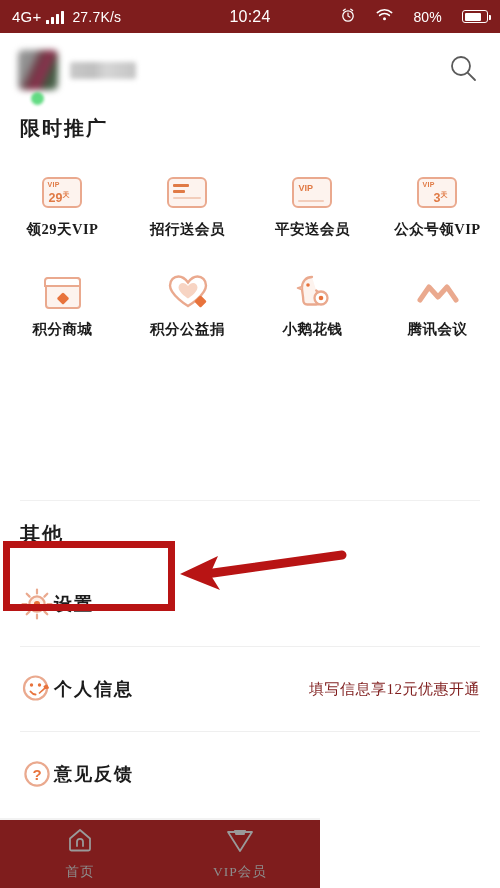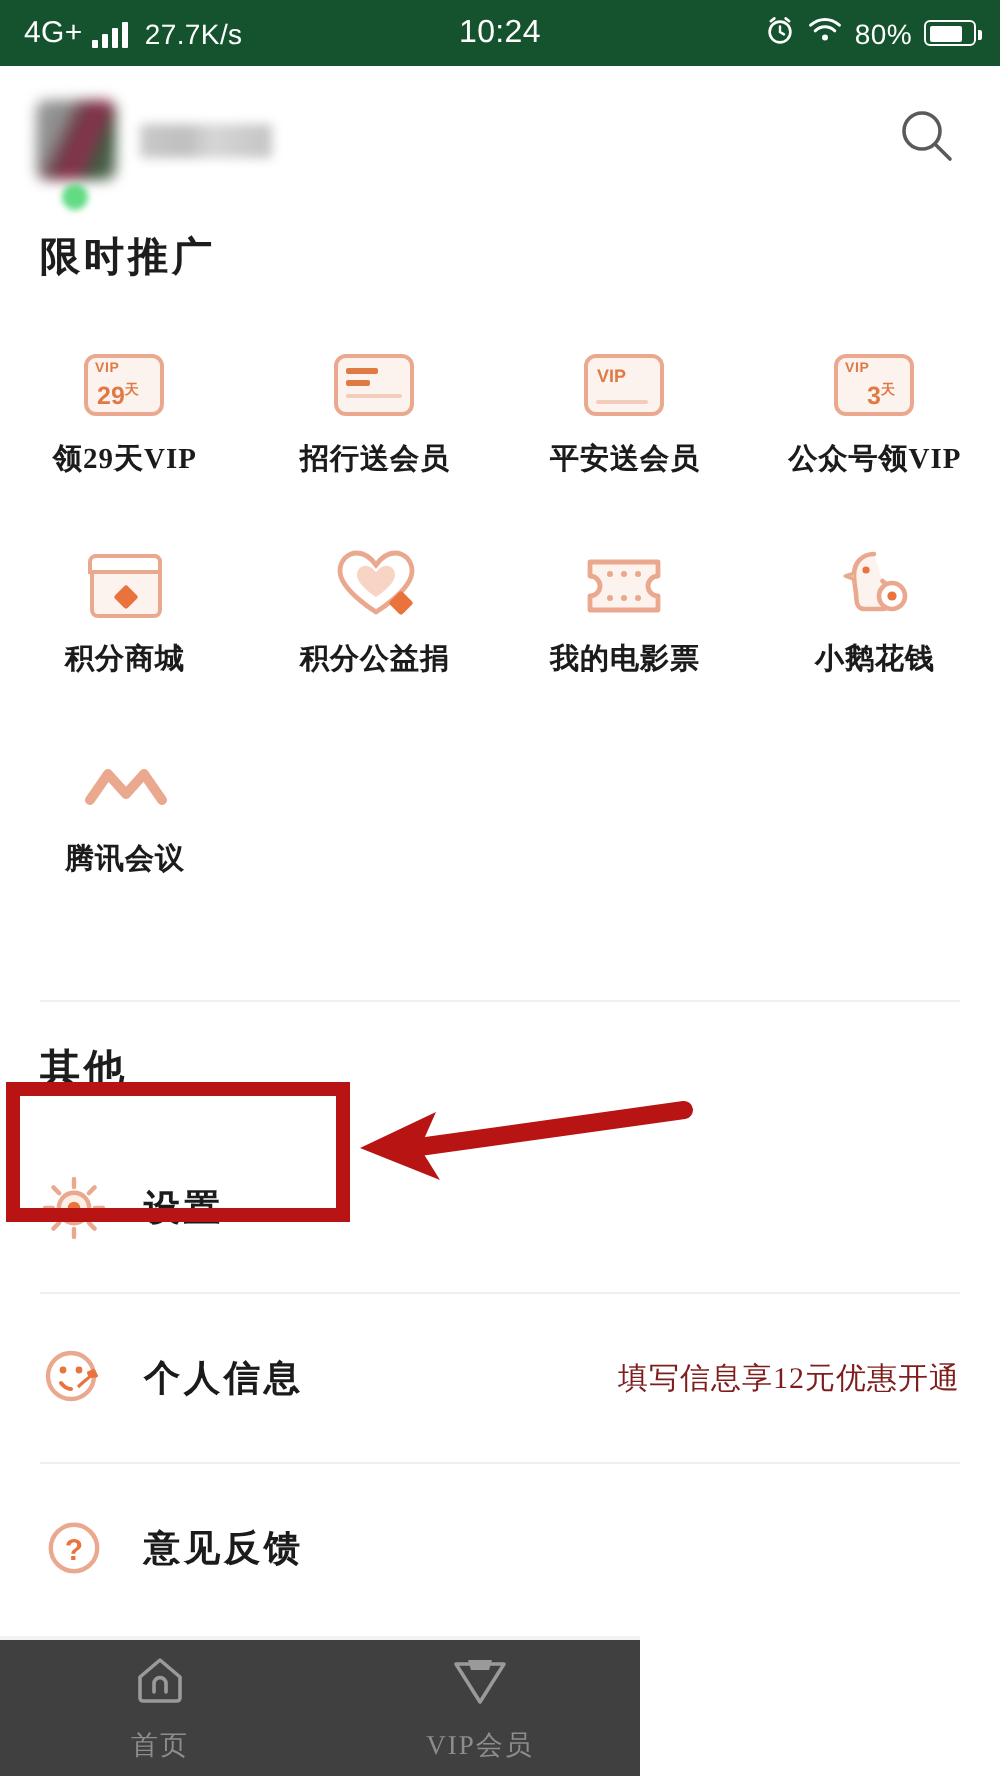--- a/index.html
+++ b/index.html
@@ -6,36 +6,36 @@
   html, body {
     width: 500px; height: 888px;
     background: #ffffff;
     font-family: "Liberation Sans", "DejaVu Sans", sans-serif;
     overflow: hidden;
   }
   #screen { position: relative; width: 500px; height: 888px; background: #fff; }
 
   
   .statusbar {
-    height: 33px; background: #14532d; color: #fff;
+    height: 33px; background: #7f1d1d; color: #fff;
     display: flex; align-items: center;
     padding: 0 12px; font-size: 15px; letter-spacing: .2px;
   }
   .sb-left { display: flex; align-items: center; gap: 5px; }
   .sb-net { font-size: 15px; font-weight: 500; }
   .sb-bars { display: flex; align-items: flex-end; gap: 2px; height: 14px; }
   .sb-bars i { display: block; width: 3px; background: #fff; border-radius: .5px; }
   .sb-bars i:nth-child(1){ height: 4px; }
   .sb-bars i:nth-child(2){ height: 7px; }
   .sb-bars i:nth-child(3){ height: 10px; }
   .sb-bars i:nth-child(4){ height: 13px; }
   .sb-speed { font-size: 14px; margin-left: 3px; }
   .sb-center { position: absolute; left: 0; right: 0; text-align: center;
                font-size: 16px; pointer-events: none; }
-  .sb-right { margin-left: auto; display: flex; align-items: center; gap: 6px; }
+  .sb-right { margin-left: auto; display: flex; align-items: center; gap: 20px; }
   .sb-pct { font-size: 14px; }
   .batt { width: 26px; height: 13px; border: 1.6px solid #fff; border-radius: 3px;
           position: relative; display: flex; align-items: center; padding: 1.5px; }
   .batt::after { content: ""; position: absolute; right: -4px; top: 3.5px;
                  width: 2.5px; height: 5px; background: #fff; border-radius: 0 1px 1px 0; }
   .batt i { display: block; height: 100%; width: 80%; background: #fff; border-radius: 1px; }
 
   
   .header { height: 74px; display: flex; align-items: center; padding: 0 18px; position: relative; }
   .avatar { width: 40px; height: 40px; border-radius: 5px; position: relative; overflow: hidden;
@@ -101,29 +101,29 @@
   
   .goose { position: relative; width: 40px; height: 38px; }
 
   
   .spacer { height: 44px; background: #fff; }
   .thin-div { height: 1px; background: #f0f0f0; margin: 0 20px; }
 
   
   .list-row { height: 84px; display: flex; align-items: center; padding: 0 20px; position: relative; }
   .list-row .rowic { width: 34px; height: 34px; display: flex; align-items: center; justify-content: center; }
-  .list-row .rowlbl { margin-left: 18px; font-size: 18px; color: #1b1b1b; font-weight: 700;
+  .list-row .rowlbl { font-size: 18px; color: #1b1b1b; font-weight: 700;
                       letter-spacing: 2px; font-family: "Liberation Serif","DejaVu Serif",serif; }
   .list-row .rowhint { margin-left: auto; font-size: 15px; color: #7f1d1d; letter-spacing: .5px;
                        font-family: "Liberation Serif","DejaVu Serif",serif; }
   .row-div { height: 1px; background: #efefef; margin: 0 20px; }
 
   
   .navbar { position: absolute; left: 0; bottom: 0; width: 320px; height: 70px;
-            border-top: 2px solid #f2f2f2; background: #404040;
+            border-top: 2px solid #f2f2f2; background: #7f1d1d;
             display: flex; align-items: center; }
   .nav-item { flex: 1; display: flex; flex-direction: column; align-items: center; gap: 6px; }
   .nav-item .nlbl { font-size: 13.5px; color: #8d8d8d; letter-spacing: 1px;
                     font-family: "Liberation Serif","DejaVu Serif",serif; }
 
   
   .hl-box { position: absolute; left: 3px; top: 541px; width: 172px; height: 70px;
             border: 7px solid #b81414; pointer-events: none; }
   .arrow-svg { position: absolute; left: 170px; top: 538px; pointer-events: none; }
 </style>
@@ -240,36 +240,20 @@
           <svg width="42" height="36" viewBox="0 0 42 36">
             <path d="M21 33C21 33 3 22 3 12.5 3 7 7 3.5 11.5 3.5c3.4 0 6.6 2 9.5 6 2.9-4 6.1-6 9.5-6C35 3.5 39 7 39 12.5 39 22 21 33 21 33Z" fill="none" stroke="#eaa98e" stroke-width="2.4"></path>
             <path d="M21 25.5C21 25.5 11.5 19.5 11.5 14.5c0-2.8 2-4.6 4.4-4.6 1.8 0 3.6 1.1 5.1 3.2 1.5-2.1 3.3-3.2 5.1-3.2 2.4 0 4.4 1.8 4.4 4.6 0 5-9.5 11-9.5 11Z" fill="#f7d4c3"></path>
           </svg>
           <div class="dia-sm"></div>
         </div>
       </div>
       <div class="lbl">积分公益捐</div>
     </div>
 
-    <div class="cell">
-      <div class="ic">
-        <div class="ticket" style="margin-top:5px">
-          <svg width="40" height="30" viewBox="0 0 40 30">
-            <path d="M3 3h34v7a5 5 0 0 0 0 10v7H3v-7a5 5 0 0 0 0-10V3Z" fill="#fdf3ee" stroke="#eaa98e" stroke-width="2.4" stroke-linejoin="round"></path>
-            <circle cx="13" cy="9" r="1.5" fill="#eaa98e"></circle>
-              <circle cx="20" cy="9" r="1.5" fill="#eaa98e"></circle>
-              <circle cx="27" cy="9" r="1.5" fill="#eaa98e"></circle>
-            <circle cx="13" cy="21" r="1.5" fill="#eaa98e"></circle>
-              <circle cx="20" cy="21" r="1.5" fill="#eaa98e"></circle>
-              <circle cx="27" cy="21" r="1.5" fill="#eaa98e"></circle>
-          </svg>
-        </div>
-      </div>
-      <div class="lbl">我的电影票</div>
-    </div>
 
     <div class="cell">
       <div class="ic">
         <div class="goose">
           <svg width="40" height="38" viewBox="0 0 40 38">
             <path d="M20 4c-6 0-10 4.4-10 10.5 0 5 1.2 8 1.2 12 0 3 1.5 5 4 5h9c3 0 5-2.2 5-5.5 0-4-2-6.5-5-8.5" fill="#fdf3ee" stroke="#eaa98e" stroke-width="2.3" stroke-linecap="round"></path>
             <circle cx="16" cy="12" r="1.8" fill="#e8733c"></circle>
             <path d="M10 13.5 5.5 15l4.5 1.8" fill="#f2bfa6" stroke="#eaa98e" stroke-width="1.6" stroke-linejoin="round"></path>
             <circle cx="29" cy="25" r="6.5" fill="#fff" stroke="#eaa98e" stroke-width="2.3"></circle>
             <circle cx="29" cy="25" r="2.3" fill="#e8733c"></circle>

